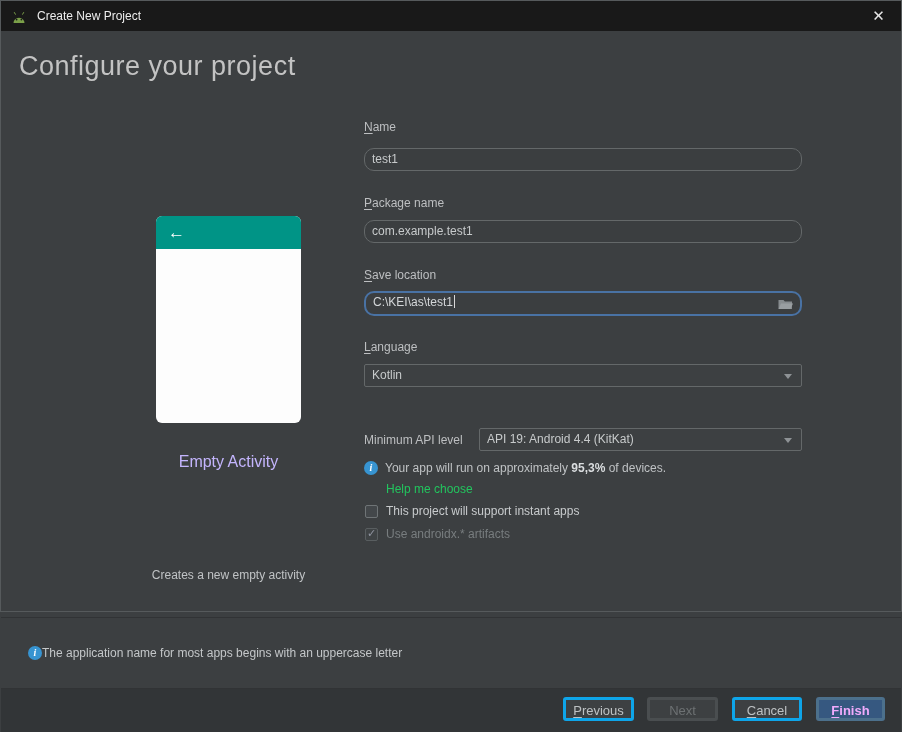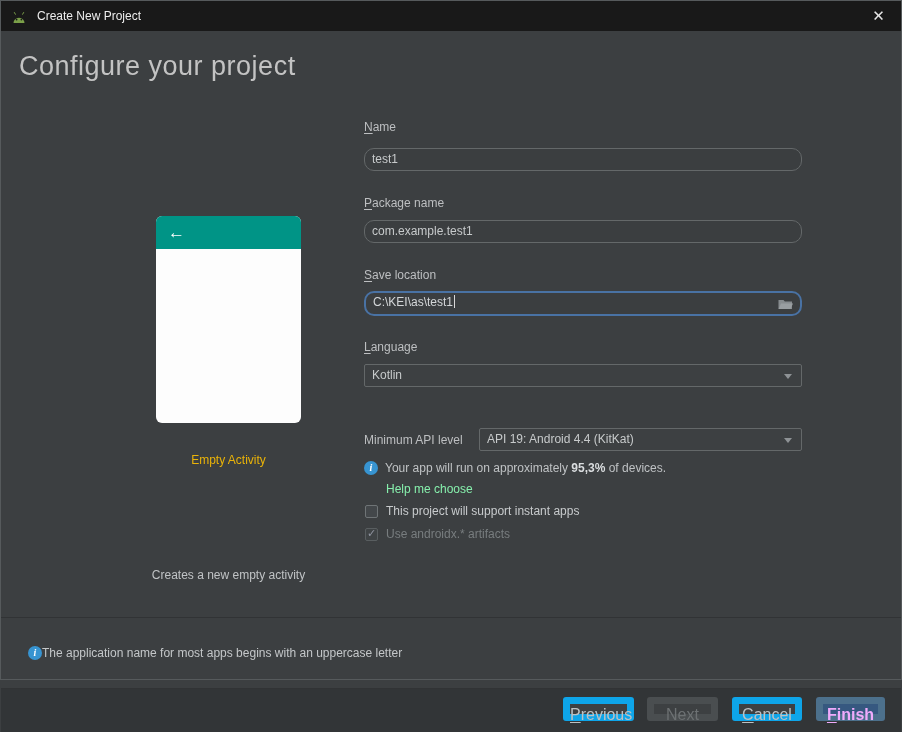--- a/index.html
+++ b/index.html
@@ -1,65 +1,65 @@
 <!DOCTYPE html>
 <html><head>
 <meta charset="utf-8">
 <style>
   * { margin:0; padding:0; box-sizing:border-box; }
   html,body { width:902px; height:732px; }
   body { font-family:"Liberation Sans","DejaVu Sans",sans-serif; background:#3c3f41; overflow:hidden; }
-  .window { position:relative; width:902px; height:680px; background:#3c3f41; border:1px solid #565a5c; }
+  .window { position:relative; width:902px; height:612px; background:#3c3f41; border:1px solid #565a5c; }
 
   
   .titlebar { position:absolute; left:0; top:0; width:100%; height:30px; background:#191919; display:flex; align-items:center; }
   .titlebar .app-icon { margin-left:9px; width:18px; height:13px; display:inline-block; }
   .titlebar .title { color:#ededed; font-size:12px; margin-left:9px; }
   .close-btn { position:absolute; right:0; top:0; width:45px; height:30px; color:#e6e6e6; font-size:15px; line-height:30px; text-align:center; cursor:pointer; }
 
   
   .page-title { position:absolute; left:18px; top:50px; font-size:27px; font-weight:300; letter-spacing:.5px; color:#c3c3c3; }
 
   
   .preview-card { position:absolute; left:155px; top:215px; width:145px; height:207px; border-radius:6px; overflow:hidden; background:#fdfdfd; }
   .preview-header { height:33px; display:flex; align-items:center; }
   .preview-back { color:#ffffff; font-size:17px; margin-left:12px; line-height:1; }
-  .preview-name { position:absolute; left:140px; top:452px; width:175px; text-align:center; font-size:12px; color:#eab308; }
+  .preview-name { position:absolute; left:140px; top:452px; width:175px; text-align:center; font-size:16px; color:#c4b5fd; }
   .preview-desc { position:absolute; left:105px; top:567px; width:245px; text-align:center; font-size:12px; color:#c0c3c5; }
 
   
   .form-label { position:absolute; left:363px; font-size:12px; color:#bdbfc1; }
   .text-field { position:absolute; left:363px; width:438px; height:23px; background:#3b3e40; border:1px solid #646869; border-radius:10px; color:#c7cacb; font-size:12px; line-height:21px; padding-left:7px; }
   .text-field.focused { border:2px solid #4972a4; line-height:19px; color:#d3d6d8; }
   .caret { display:inline-block; width:1px; height:13px; background:#d8d8d8; vertical-align:-2px; margin-left:1px; }
   .folder-icon { position:absolute; right:7px; top:4px; }
   .combo { position:absolute; left:363px; width:438px; height:23px; background:#3d4042; border:1px solid #646869; border-radius:2px; color:#c7cacb; font-size:12px; line-height:21px; padding-left:7px; cursor:pointer; }
   .combo-arrow { position:absolute; right:9px; top:9px; width:0; height:0; border-left:4px solid transparent; border-right:4px solid transparent; border-top:5px solid #8e9295; }
   .combo.api { left:478px; width:323px; }
   .api-label { top:432px; }
 
   .info-row { position:absolute; left:363px; top:460px; font-size:12px; color:#bfc2c4; display:flex; align-items:center; }
   .info-icon { display:inline-block; width:14px; height:14px; border-radius:50%; background:#3794d1; color:#ffffff; font-size:10px; font-weight:bold; font-style:italic; text-align:center; line-height:14px; font-family:"Liberation Serif","DejaVu Serif",serif; }
   .info-row .txt { margin-left:7px; }
   .info-row b { color:#dadddf; }
-  .help-link { position:absolute; left:385px; top:481px; font-size:12px; color:#86efac; cursor:pointer; }
+  .help-link { position:absolute; left:385px; top:481px; font-size:12px; color:#22c55e; cursor:pointer; }
 
   .checkbox-row { position:absolute; left:364px; display:flex; align-items:center; font-size:12px; }
   .checkbox { width:13px; height:13px; background:#43474a; border:1px solid #6f7476; border-radius:2px; position:relative; }
   .checkbox.checked::after { content:"✓"; position:absolute; left:1px; top:-2px; font-size:11px; color:#9094a0; }
   .checkbox.disabled { background:#3f4345; border-color:#595e60; }
   .checkbox-row .lbl { margin-left:8px; color:#c8cbcd; }
   .checkbox-row.disabled .lbl { color:#787d7f; }
 
   
   .divider { position:absolute; left:0; width:100%; height:1px; background:#313335; }
   .hint-row { position:absolute; left:27px; top:645px; display:flex; align-items:center; font-size:12px; color:#c4c7c9; }
   .hint-row .txt { }
   .button-bar { position:absolute; left:0; top:688px; width:100%; height:44px; background:#323537; }
-  .btn { position:absolute; top:696px; height:24px; background:#3d4042; border:7px solid #0ea5e9; border-radius:3px; color:#bdc1c3; font-size:16px; text-align:center; line-height:22px; cursor:pointer; font-family:inherit; }
+  .btn { position:absolute; top:696px; height:24px; background:#3d4042; border:3px solid #0ea5e9; border-radius:3px; color:#bdc1c3; font-size:13px; text-align:center; line-height:22px; cursor:pointer; font-family:inherit; }
   .btn.previous { left:562px; width:71px; }
   .btn.next { left:646px; width:71px; color:#6d7173; border-color:#4a4e50; cursor:default; }
   .btn.cancel { left:731px; width:70px; }
   .btn.finish { left:815px; width:69px; background:#365880; border-color:#4c708c; color:#f0abfc; font-weight:bold; }
   u { text-underline-offset:2px; }
 </style>
 </head>
 <body>
 
 <div class="window">

